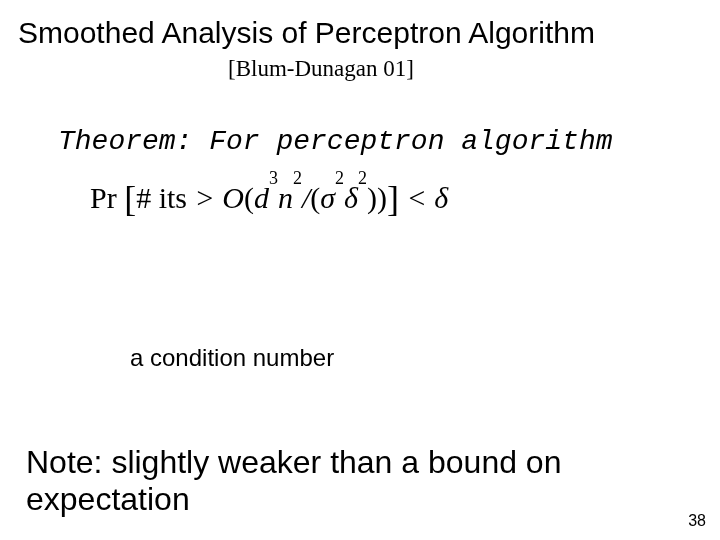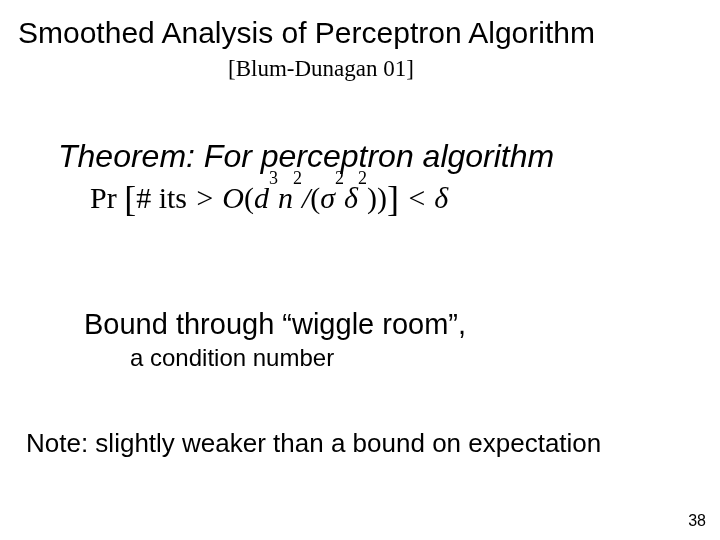--- a/index.html
+++ b/index.html
@@ -29,24 +29,24 @@
   .citation {
     position: absolute;
     left: 228px;
     top: 56px;
     font-family: "Times New Roman", Times, serif;
     font-size: 23px;
   }
   .theorem {
     position: absolute;
     left: 58px;
-    top: 138px;
-    font-family: Liberation Sans, sans-serif;
+    top: 126px;
+    font-family: Liberation Mono, monospace;
     font-style: italic;
-    font-size: 32px;
+    font-size: 28px;
   }
   .formula {
     position: absolute;
     left: 90px;
     top: 178px;
     font-family: Liberation Serif, serif;
     font-size: 30px;
   }
   .formula .op { font-style: normal; }
   .formula .var { font-style: italic; }
@@ -68,22 +68,22 @@
   }
   .bound2 {
     position: absolute;
     left: 130px;
     top: 344px;
     font-size: 24px;
   }
   .note {
     position: absolute;
     left: 26px;
-    top: 428px;
-    font-size: 26px;
+    top: 444px;
+    font-size: 32px;
   }
   .pagenum {
     position: absolute;
     right: 14px;
     bottom: 10px;
     font-size: 16px;
   }
 </style>
 </head>
 <body>
@@ -97,20 +97,19 @@
   <div class="theorem">Theorem: For perceptron algorithm</div>
 
   <div class="formula">
     <span class="op">Pr</span>&nbsp;<span class="bracket op">[</span><span class="op"># its</span>
     <span class="var">&gt;</span>
     <span class="var">O</span><span class="op">(</span><span class="var">d</span><sup>3</sup><span class="var">n</span><sup>2</sup><span class="var">/</span><span class="op">(</span><span class="var">σ</span><sup>2</sup><span class="var">δ</span><sup>2</sup><span class="op">)</span><span class="op">)</span><span class="bracket op">]</span>
     <span class="var">&lt;</span>
     <span class="var">δ</span>
   </div>
 
-  <div class="bound1">Bound through “wiggle room”,</div>
   <div class="bound2">a condition number</div>
 
   <div class="note">Note: slightly weaker than a bound on expectation</div>
 
   <div class="pagenum">38</div>
 
 </div>
 
 </body></html>

